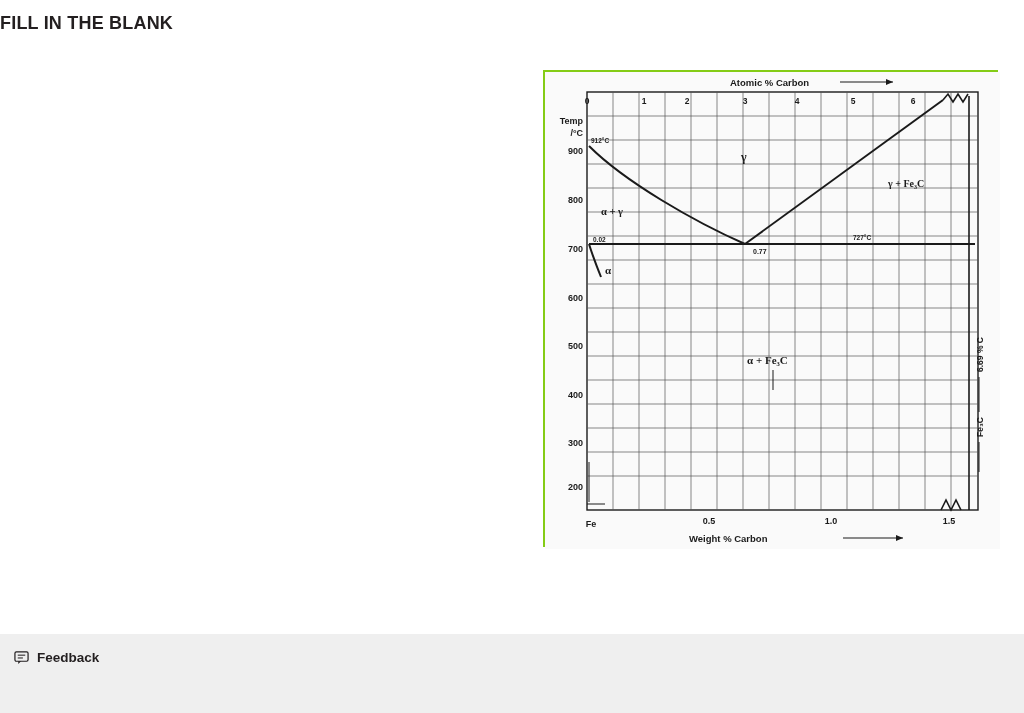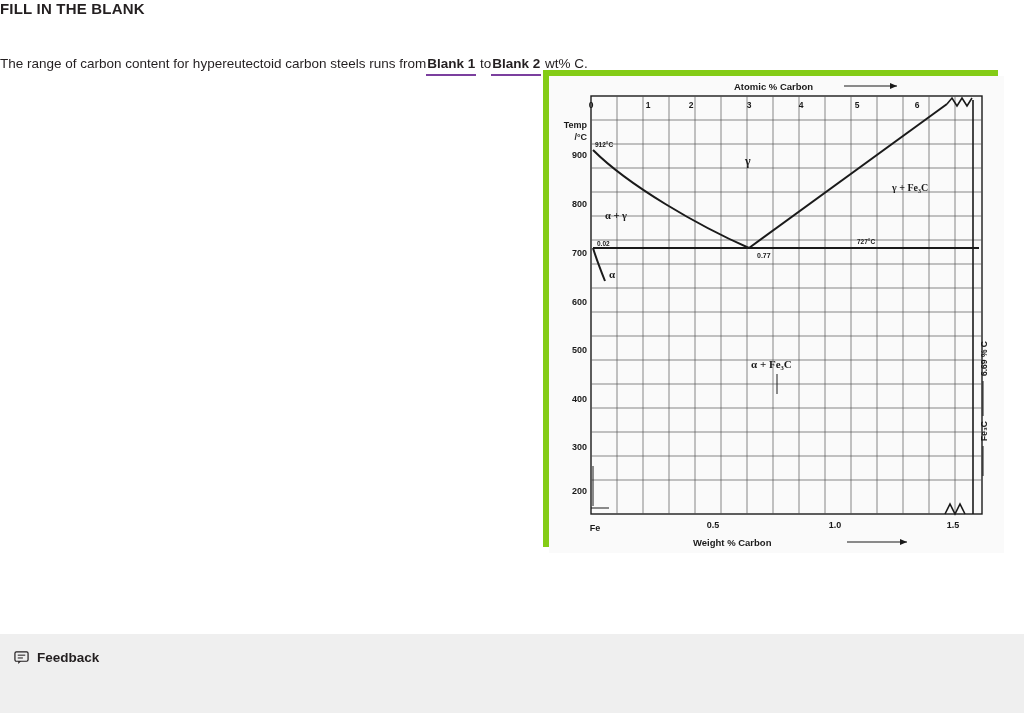--- a/index.html
+++ b/index.html
@@ -10,22 +10,22 @@
     font-family: "Liberation Sans", sans-serif;
     color: #231f20;
     overflow: hidden;
   }
   .page {
     position: relative;
     width: 1024px; height: 713px;
   }
   .qtype {
     position: absolute;
-    left: 0px; top: 0;
-    font-size: 15px;
+    left: 0px; top: 13px;
+    font-size: 18px;
     font-weight: bold;
     letter-spacing: 0.2px;
   }
   .qstem {
     position: absolute;
     left: 0px; top: 55px;
     font-size: 13.5px;
     line-height: 18px;
     white-space: nowrap;
   }
@@ -36,21 +36,21 @@
     cursor: text;
     display: inline-block;
   }
   .blank2 { border-bottom-color: #7b3f9e; }
 
   .figure {
     position: absolute;
     left: 543px; top: 70px;
     width: 455px; height: 477px;
     background: #fafafa;
-    border: 6px solid #84cc16;
+    border: 2px solid #84cc16;
   }
   .figure svg { display:block; }
 
   .feedback-wrap {
     position: absolute;
     left: 0px; top: 634px;
     width: 1024px; height: 79px;
     background: #efefef;
   }
   .feedback-head {
@@ -66,23 +66,20 @@
     font-size: 13px;
   }
 </style>
 </head>
 <body>
 
 <div class="page">
 
   <div class="qtype">FILL IN THE BLANK</div>
 
-  <div class="qstem">
-    <span>The range of carbon content for hypereutectoid carbon steels runs from</span><span class="blank">Blank 1</span><span> to</span><span class="blank blank2">Blank 2</span><span> wt% C.</span>
-  </div>
 
   <div class="figure">
     <svg width="455" height="477" viewBox="0 0 455 477" xmlns="http://www.w3.org/2000/svg">
       <rect x="0" y="0" width="455" height="477" fill="#fafafa"></rect>
 
       <g stroke="#1a1a1a" fill="none">
         <rect x="42" y="20" width="391" height="418" stroke-width="1.4"></rect>
       </g>
 
       <g stroke="#555" stroke-width="0.7">

